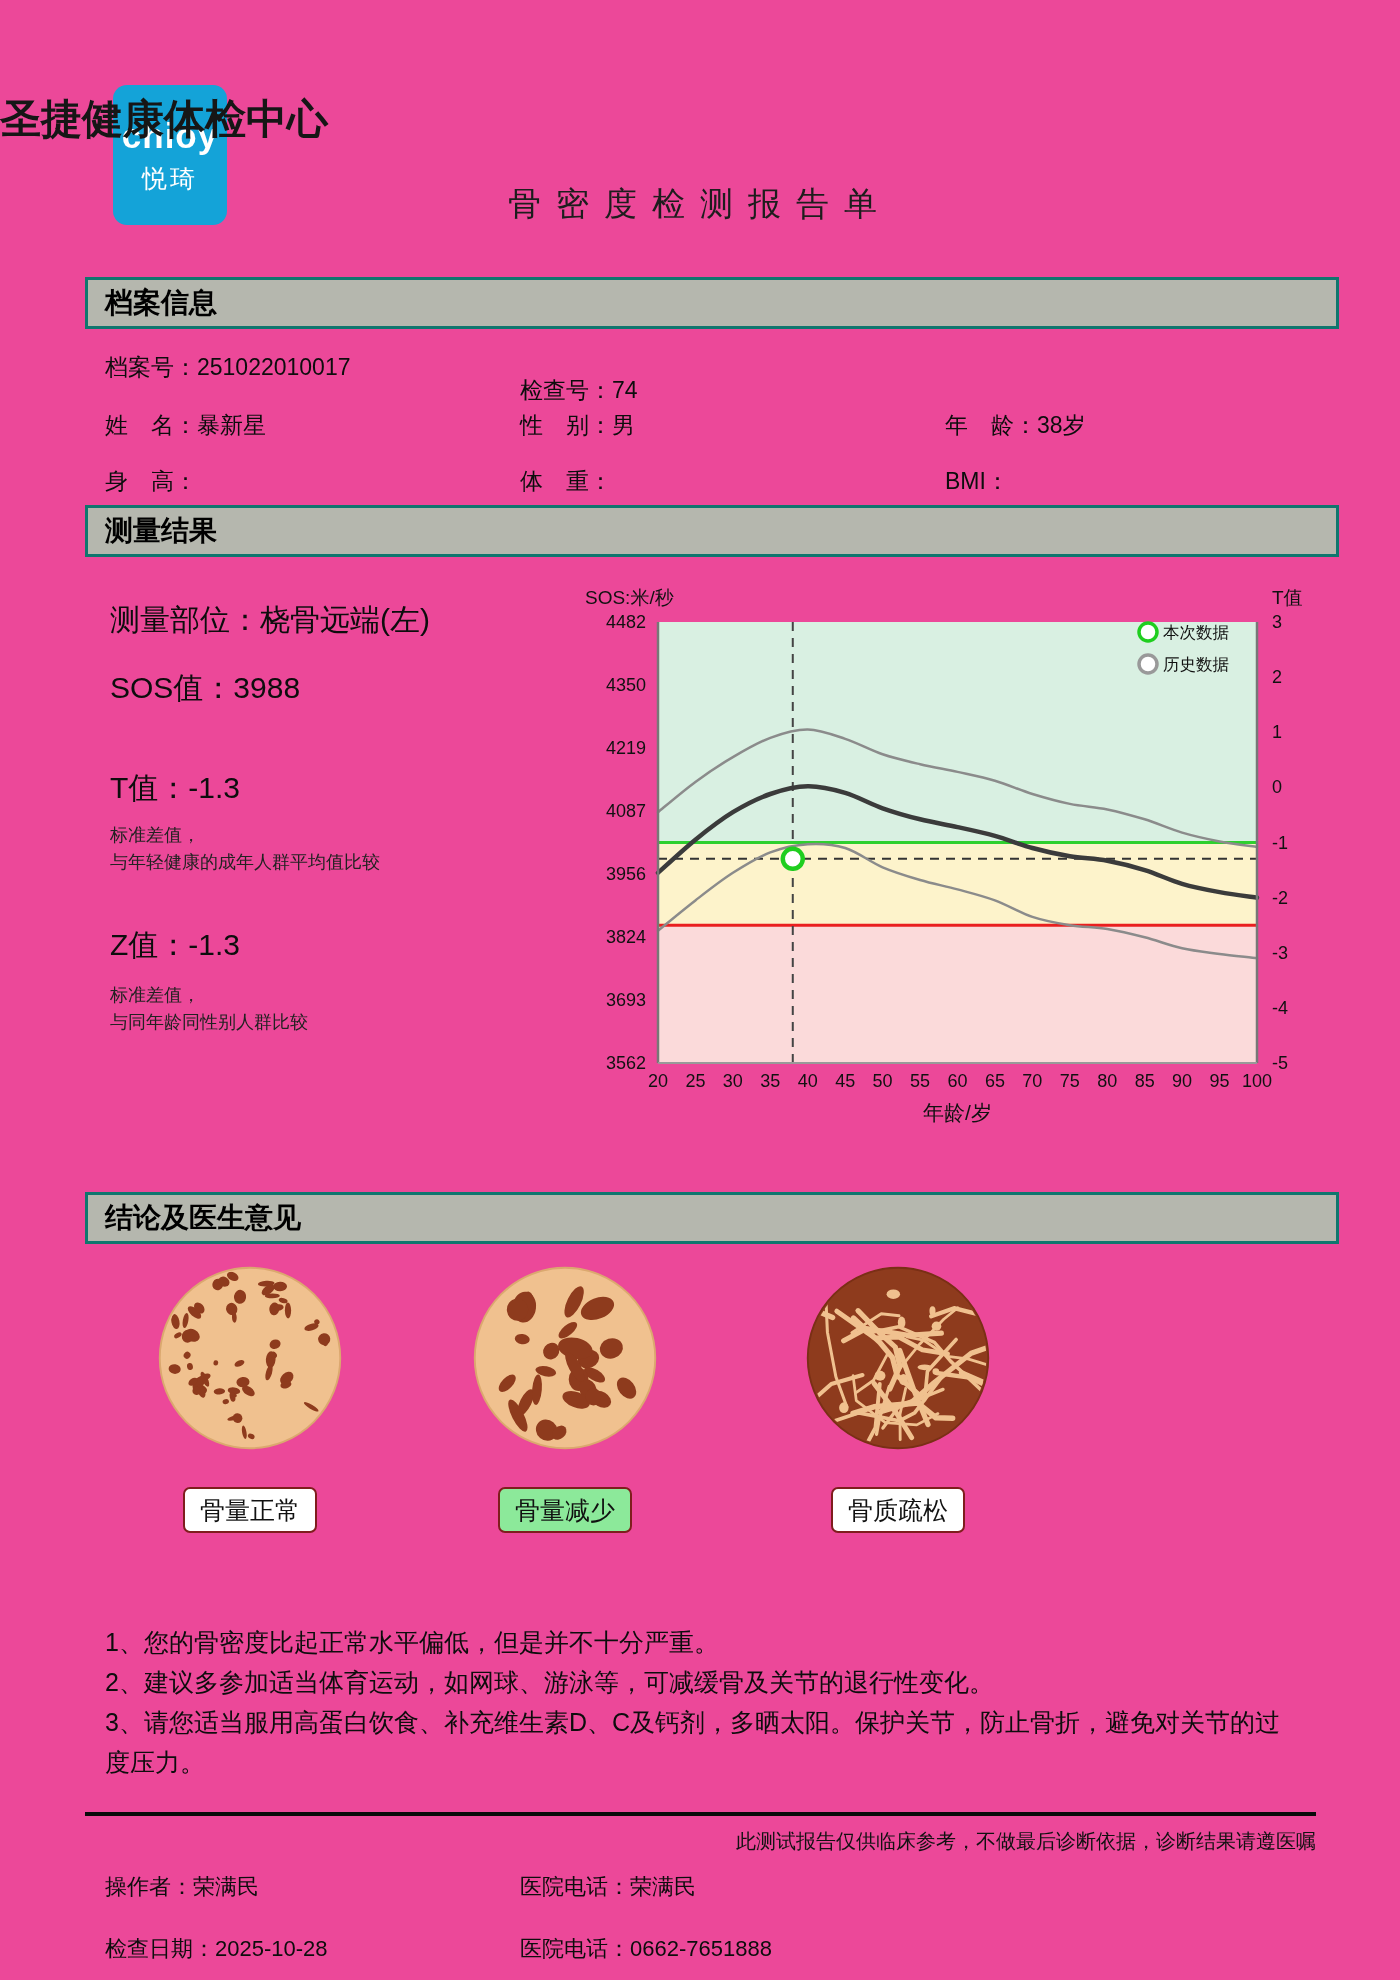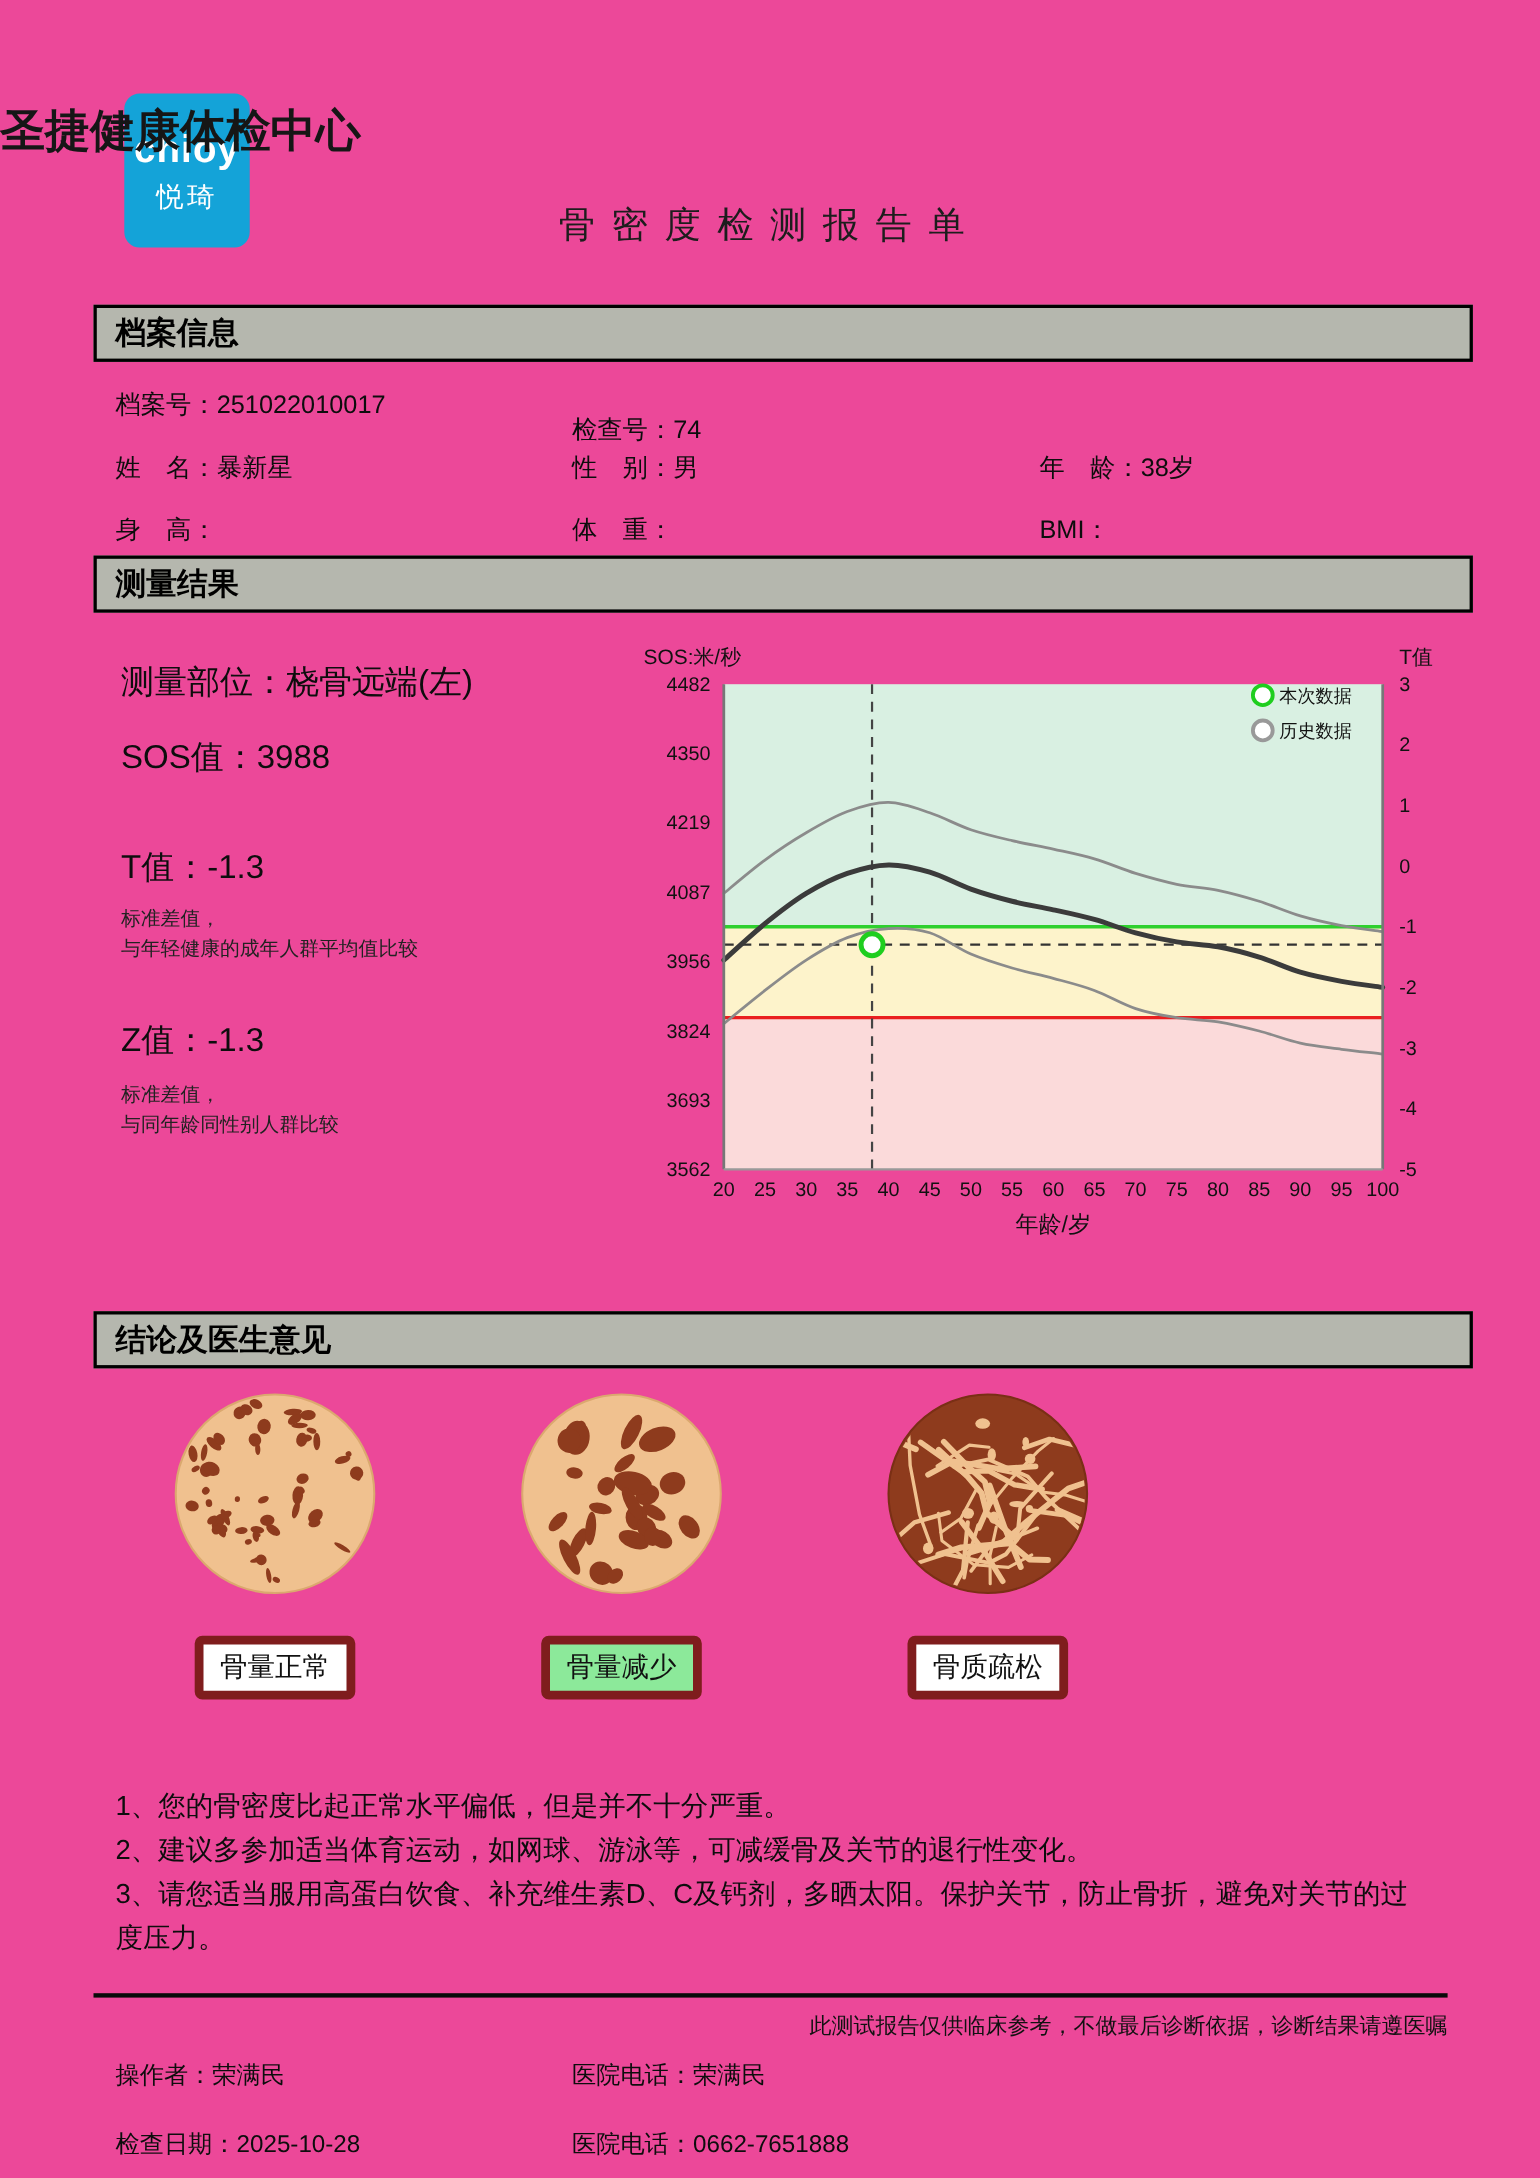--- a/index.html
+++ b/index.html
@@ -7,29 +7,29 @@
         font-family:"Liberation Sans","DejaVu Sans",sans-serif;color:#111;overflow:hidden;}
   .abs{position:absolute;}
   
   #logo{left:113px;top:85px;width:114px;height:140px;background:#14a3d8;border-radius:14px;
         display:flex;flex-direction:column;align-items:center;justify-content:center;color:#fff;}
   #logo .l1{font-size:35px;font-weight:bold;letter-spacing:1px;}
   #logo .l2{font-size:25px;margin-top:6px;letter-spacing:3px;}
   #center-name{left:0;top:92px;width:1400px;text-align:left;font-size:41px;font-weight:600;color:#161616;}
   #report-title{left:0;top:182px;width:1400px;text-align:center;font-size:33px;letter-spacing:15px;color:#1d1d1d;}
   
-  .section-bar{left:85px;width:1231px;height:46px;background:#b5b7ae;border:3px solid #000000;
+  .section-bar{left:85px;width:1231px;height:46px;background:#b5b7ae;border:3px solid #0f766e;
                font-size:28px;font-weight:bold;line-height:46px;padding-left:17px;box-sizing:content-box;color:#000;}
   
   .info-line{font-size:23px;color:#0d0d0d;white-space:nowrap;}
   
   .m-big{font-size:30px;color:#0d0d0d;white-space:nowrap;}
   .m-small{font-size:18px;color:#222;line-height:27px;}
   
-  .bone-label{height:42px;line-height:42px;padding:0 15px;border:8px solid #7f1d1d;border-radius:7px;
+  .bone-label{height:42px;line-height:42px;padding:0 15px;border:2px solid #7f1d1d;border-radius:7px;
               font-size:25px;background:#fff;text-align:center;white-space:nowrap;}
   .bone-label.hl{background:#8ce99a;}
   
   .note{font-size:25px;line-height:40px;color:#0d0d0d;}
   
   #foot-rule{left:85px;top:1812px;width:1231px;height:4px;background:#0a0a0a;}
   .foot-line{font-size:22px;color:#0d0d0d;white-space:nowrap;}
   #disclaimer{left:85px;top:1828px;width:1231px;text-align:right;font-size:20px;color:#111;}
   svg text{font-family:"Liberation Sans","DejaVu Sans",sans-serif;}
 </style>

